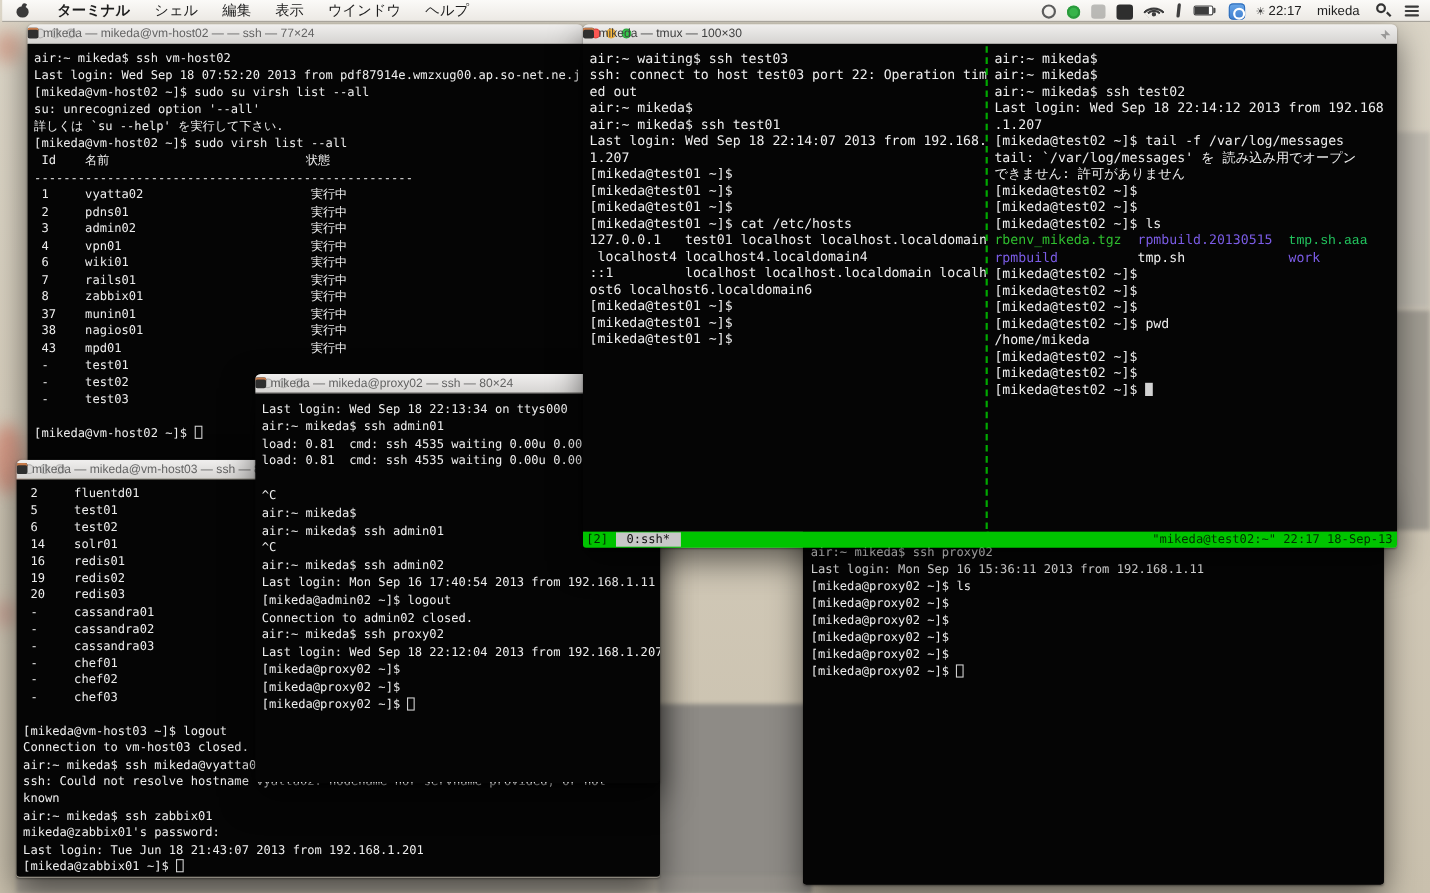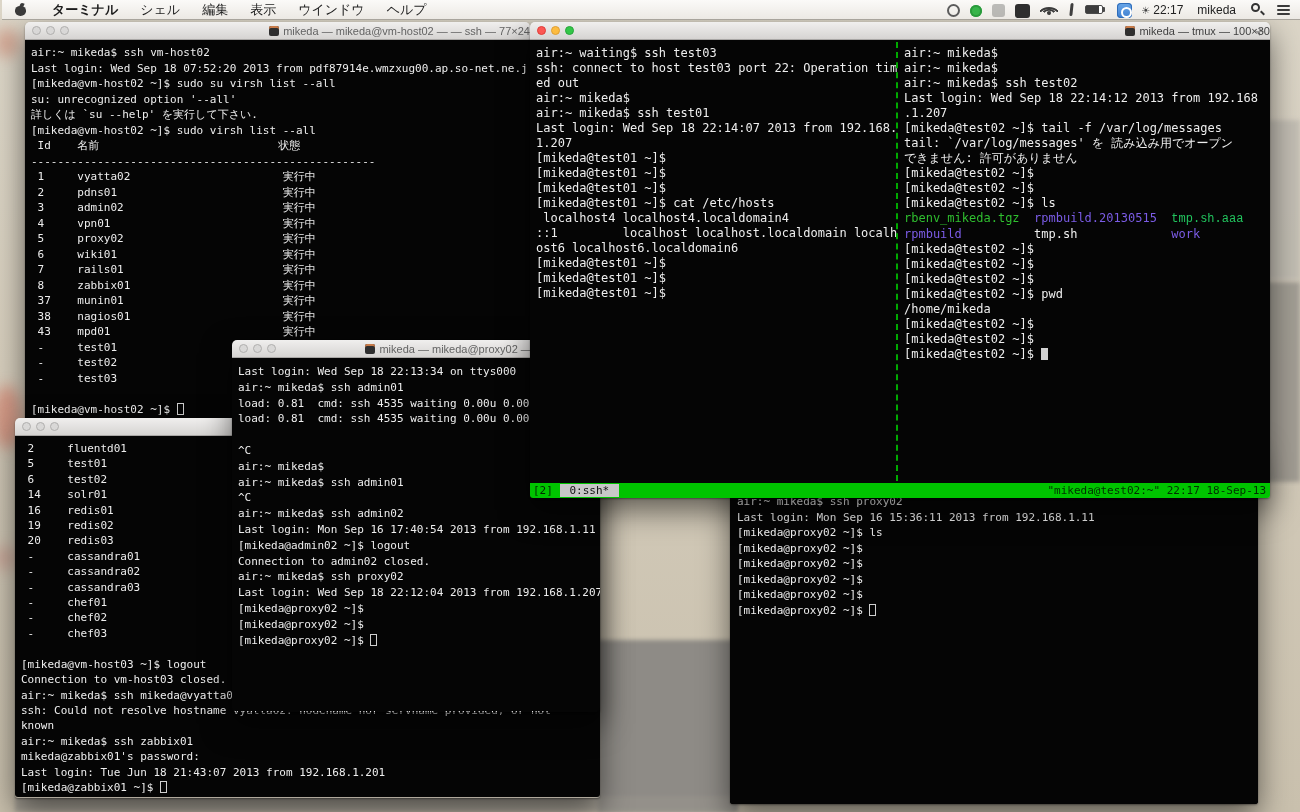--- a/index.html
+++ b/index.html
@@ -50,21 +50,21 @@
     box-shadow:0 12px 30px rgba(0,0,0,.55), 0 1px 2px rgba(0,0,0,.4); }
   .titlebar { height:18px; border-radius:5px 5px 0 0;
     background:linear-gradient(#f0efee,#d6d4d2); border-bottom:1px solid #a9a7a5;
     display:flex; align-items:center; position:relative; }
   .lights { display:flex; gap:5px; margin-left:7px; }
   .light { width:9px; height:9px; border-radius:50%; }
   .inactive .light { background:#d9d8d7; border:1px solid #b0afae; }
   .active .light.red { background:#fc5753; border:1px solid #df3e38; }
   .active .light.yellow { background:#fdbc40; border:1px solid #de9f34; }
   .active .light.green { background:#33c748; border:1px solid #27a53a; }
-  .title { position:absolute; left:0; right:0; text-align:right; font-size:11px; color:#636363; white-space:nowrap; overflow:hidden; }
+  .title { position:absolute; left:0; right:0; text-align:left; font-size:11px; color:#636363; white-space:nowrap; overflow:hidden; }
   .title .tdoc { display:inline-block; width:10px; height:10px; background:#2f2f2f; border-radius:2px; margin-right:4px; vertical-align:-1px; box-shadow:inset 0 2px 0 #c77b4a; }
   .fs-arrows { position:absolute; right:6px; top:5px; width:9px; height:9px; opacity:.5; }
   .fs-arrows:before, .fs-arrows:after { content:""; position:absolute; width:0; height:0; border-style:solid; }
   .fs-arrows:before { border-width:0 0 5px 5px; border-color:transparent transparent #555 transparent; right:0; top:0; transform:rotate(90deg); }
   .fs-arrows:after { border-width:5px 5px 0 0; border-color:#555 transparent transparent transparent; left:0; bottom:0; transform:rotate(90deg); }
 
   .term { background:#050505; width:100%; overflow:hidden; position:relative;
     font-family:"DejaVu Sans Mono", monospace; color:#eeeeee; }
   .tline { white-space:pre; }
 
@@ -169,21 +169,20 @@
         <div class="tline">[mikeda@vm-host02 ~]$ sudo su virsh list --all</div>
         <div class="tline">su: unrecognized option '--all'</div>
         <div class="tline">詳しくは `su --help' を実行して下さい.</div>
         <div class="tline">[mikeda@vm-host02 ~]$ sudo virsh list --all</div>
         <div class="tline"> Id    名前                           状態</div>
         <div class="tline">----------------------------------------------------</div>
         <div class="tline"> 1     vyatta02                       実行中</div>
         <div class="tline"> 2     pdns01                         実行中</div>
         <div class="tline"> 3     admin02                        実行中</div>
         <div class="tline"> 4     vpn01                          実行中</div>
-        <div class="tline"> 5     proxy02                        実行中</div>
         <div class="tline"> 6     wiki01                         実行中</div>
         <div class="tline"> 7     rails01                        実行中</div>
         <div class="tline"> 8     zabbix01                       実行中</div>
         <div class="tline"> 37    munin01                        実行中</div>
         <div class="tline"> 38    nagios01                       実行中</div>
         <div class="tline"> 43    mpd01                          実行中</div>
         <div class="tline"> -     test01</div>
         <div class="tline"> -     test02</div>
         <div class="tline"> -     test03</div>
         <div class="tline"> </div>
@@ -287,20 +286,21 @@
           <div class="tline">ssh: connect to host test03 port 22: Operation tim</div>
           <div class="tline">ed out</div>
           <div class="tline">air:~ mikeda$</div>
           <div class="tline">air:~ mikeda$ ssh test01</div>
           <div class="tline">Last login: Wed Sep 18 22:14:07 2013 from 192.168.</div>
           <div class="tline">1.207</div>
           <div class="tline">[mikeda@test01 ~]$</div>
           <div class="tline">[mikeda@test01 ~]$</div>
           <div class="tline">[mikeda@test01 ~]$</div>
           <div class="tline">[mikeda@test01 ~]$ cat /etc/hosts</div>
+          <div class="tline">127.0.0.1   test01 localhost localhost.localdomain</div>
           <div class="tline"> localhost4 localhost4.localdomain4</div>
           <div class="tline">::1         localhost localhost.localdomain localh</div>
           <div class="tline">ost6 localhost6.localdomain6</div>
           <div class="tline">[mikeda@test01 ~]$</div>
           <div class="tline">[mikeda@test01 ~]$</div>
           <div class="tline">[mikeda@test01 ~]$</div>
         </div>
       <div id="pane-divider"></div>
       <div class="term" id="tmux-right">
           <div class="tline">air:~ mikeda$</div>

